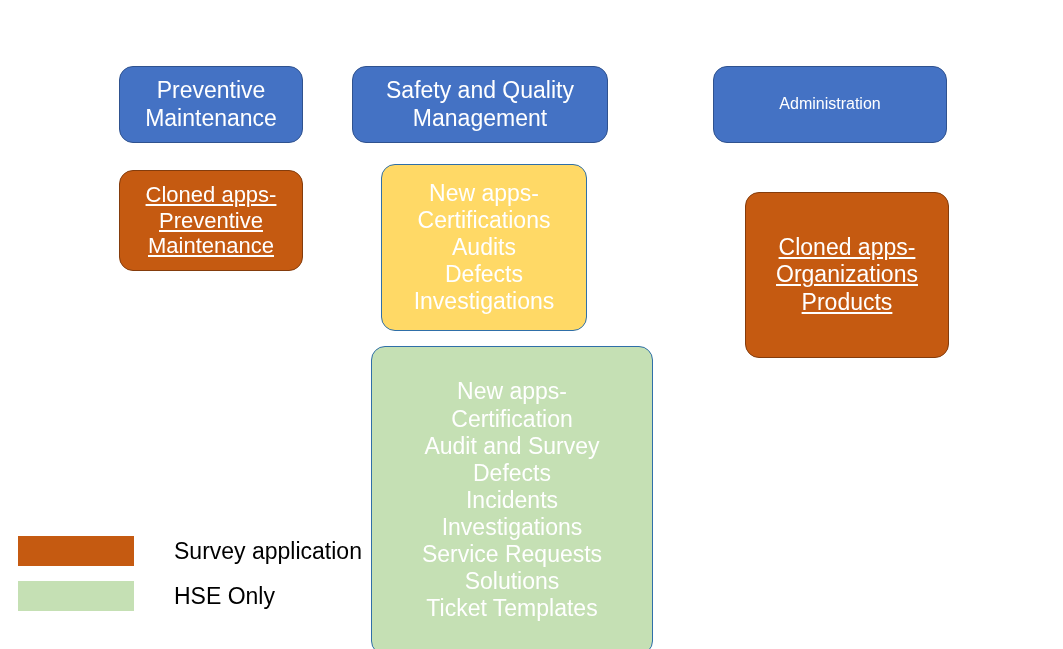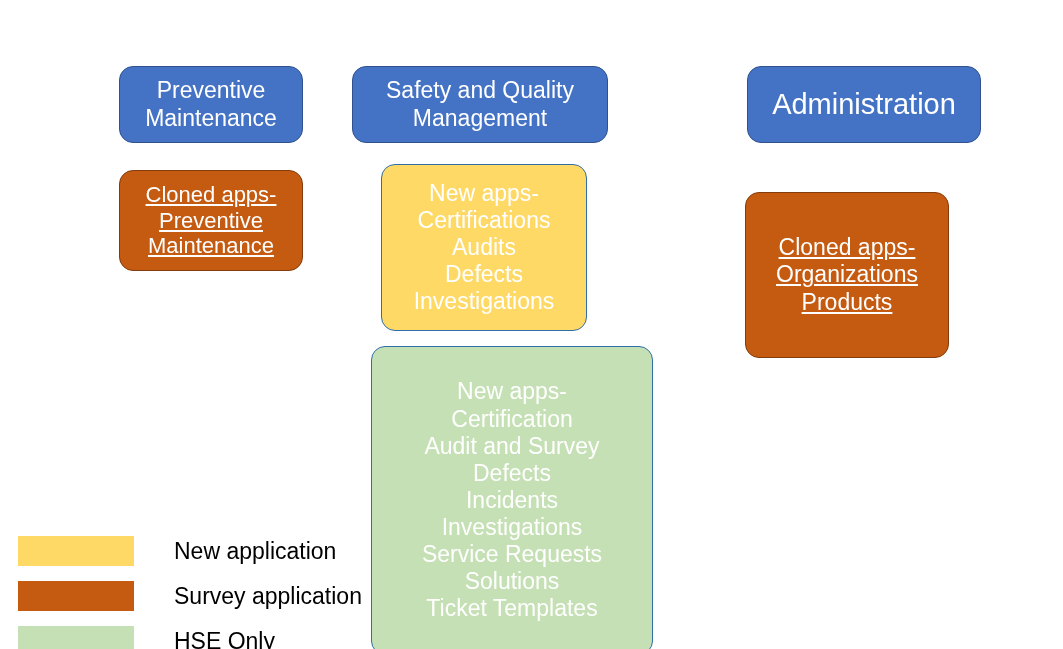--- a/index.html
+++ b/index.html
@@ -71,22 +71,22 @@
     left: 381px; top: 136px; width: 206px; height: 167px;
     font-size: 23px;
   }
   #n-hse-only-apps {
     left: 371px; top: 318px; width: 282px; height: 309px;
     font-size: 23px;
   }
 
   
   #n-administration {
-    left: 747px; top: 38px; width: 234px; height: 77px;
-    font-size: 29px;
+    left: 713px; top: 38px; width: 234px; height: 77px;
+    font-size: 16px;
   }
   #n-cloned-admin {
     left: 745px; top: 164px; width: 204px; height: 166px;
     font-size: 23px;
   }
 
   
   .legend {
     position: absolute;
     left: 18px;
@@ -146,24 +146,20 @@
 Ticket Templates</div>
 
   <div class="node blue" id="n-administration">Administration</div>
 
   <div class="node orange" id="n-cloned-admin">Cloned apps-
 Organizations
 Products</div>
 
   <div class="legend">
     <div class="legend-row">
-      <div class="legend-swatch yellow"></div>
-      <div class="legend-label">New application</div>
-    </div>
-    <div class="legend-row">
       <div class="legend-swatch orange"></div>
       <div class="legend-label">Survey application</div>
     </div>
     <div class="legend-row">
       <div class="legend-swatch green"></div>
       <div class="legend-label">HSE Only</div>
     </div>
   </div>
 
 </div>

